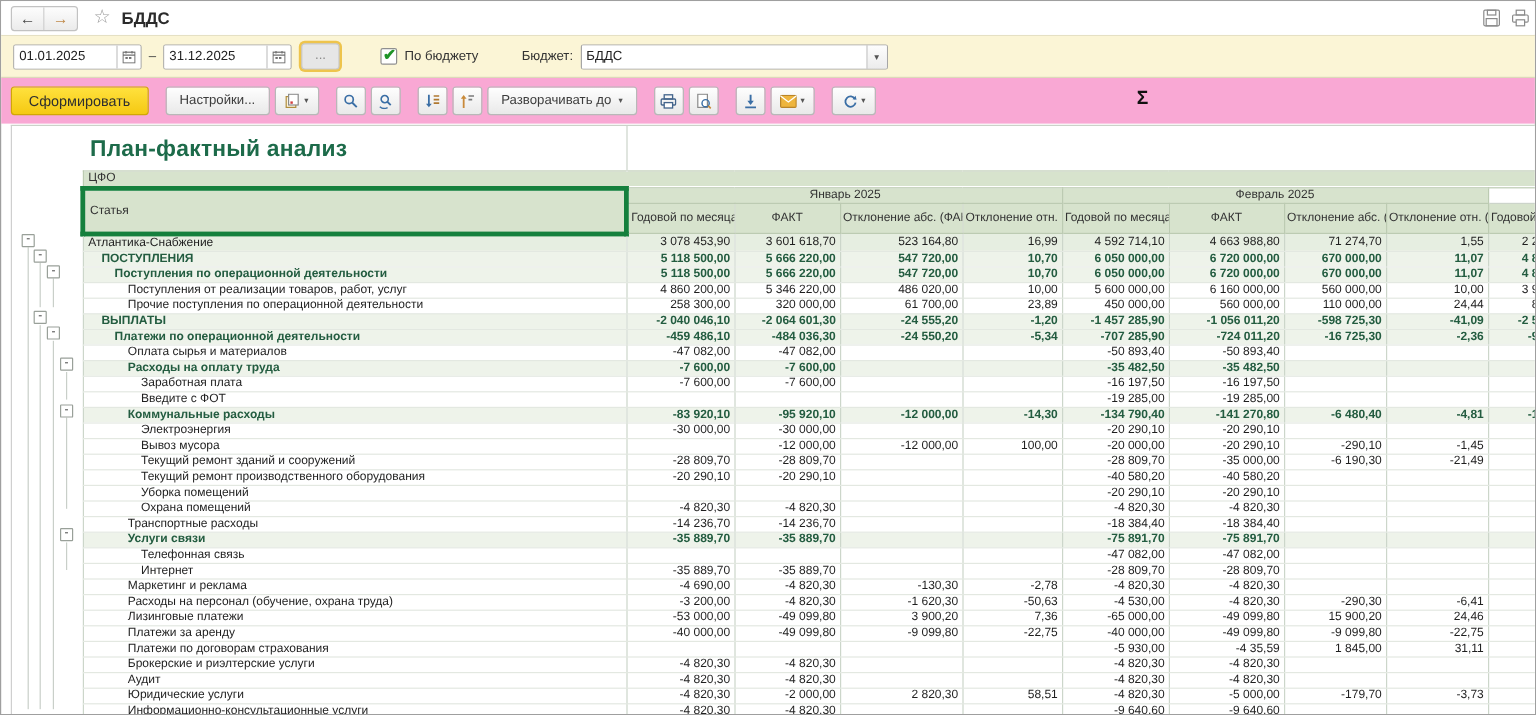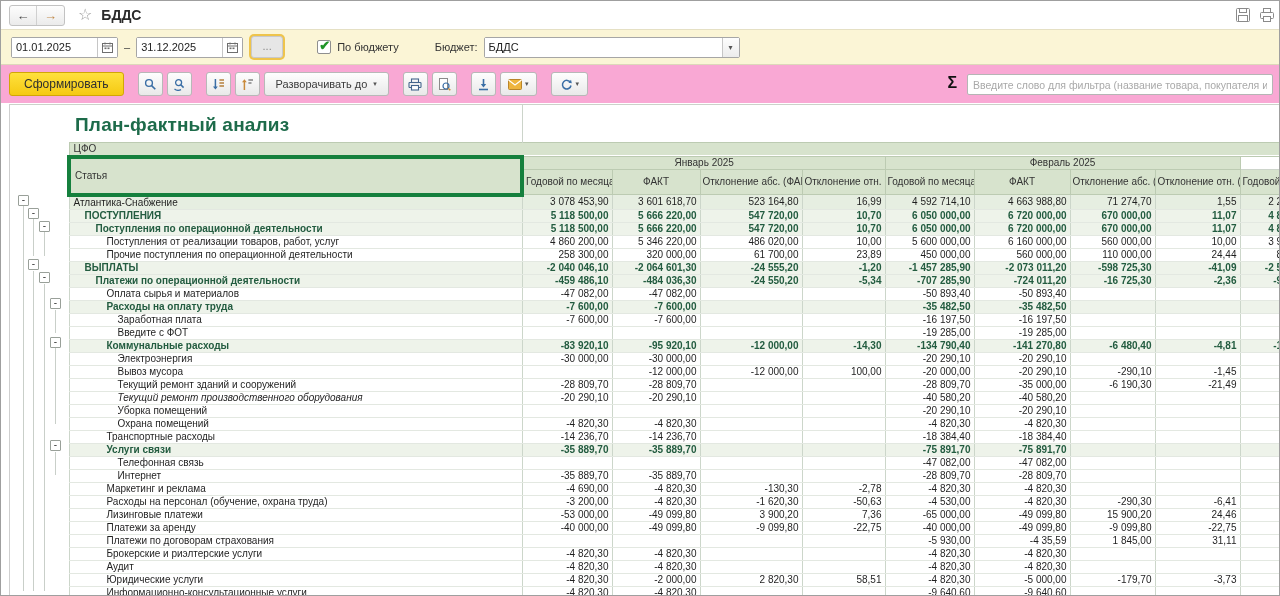--- a/index.html
+++ b/index.html
@@ -155,20 +155,33 @@
     <span class="budget-label">Бюджет:</span>
     <div class="combo">
       <input value="БДДС" style="">
       <div class="drop">▾</div>
     </div>
   </div>
 
   <div class="toolbar">
     <div class="btn-main">Сформировать</div>
 
+    <div class="grp">
+      <div class="btn">Настройки...</div>
+      <div class="ibtn caret">
+        <span>
+          <svg width="13" height="13" viewBox="0 0 13 13">
+              <rect x="1.5" y="2.5" width="8" height="9" fill="#fdf3dc" stroke="#b08d3c"></rect>
+              <rect x="3.5" y="0.5" width="8" height="9" fill="#fff" stroke="#8a8a8a"></rect>
+              <rect x="5" y="6.5" width="2" height="2" fill="#d23c3c"></rect>
+            </svg>
+        </span>
+        <span class="caret-glyph">▾</span>
+      </div>
+    </div>
 
     <div class="grp">
       <div class="ibtn">
         <span>
           <svg width="13" height="13" viewBox="0 0 13 13">
               <circle cx="5" cy="5" r="3.4" fill="none" stroke="#3a6ea5" stroke-width="1.4"></circle>
               <line x1="7.6" y1="7.6" x2="11.3" y2="11.3" stroke="#3a6ea5" stroke-width="1.6"></line>
             </svg>
         </span>
       </div>
@@ -259,21 +272,20 @@
           <svg width="13" height="13" viewBox="0 0 13 13">
               <path d="M10.5 4.5 A4.3 4.3 0 1 0 11 7.5" fill="none" stroke="#3a6ea5" stroke-width="1.5"></path>
               <path d="M8.4 4.8 L11.8 5.2 L11 1.8 Z" fill="#3a6ea5"></path>
             </svg>
         </span>
         <span class="caret-glyph">▾</span>
       </div>
     </div>
 
     <span class="sigma">Σ</span>
-    <input class="filter-input" placeholder="Введите слово для фильтра (название товара, покупателя и" style="">
   </div>
 
   <div class="report">
     <div class="gutter">
         <div class="tree-line" style="left: 13px; top: 101.45px; height: 385px;"></div>
         <div class="expander" style="left: 8px; top: 89.95px;">-</div>
         <div class="tree-line" style="left: 23px; top: 114.35px; height: 36.7px;"></div>
         <div class="expander" style="left: 18px; top: 102.85px;">-</div>
         <div class="tree-line" style="left: 34px; top: 127.25px; height: 23.8px;"></div>
         <div class="expander" style="left: 29px; top: 115.75px;">-</div>
@@ -390,21 +402,21 @@
             <td class="num">24,44</td>
             <td class="num">850 000,00</td>
           </tr>
           <tr class="group">
             <td class="article" style="padding-left: 15px;">ВЫПЛАТЫ</td>
             <td class="num">-2 040 046,10</td>
             <td class="num">-2 064 601,30</td>
             <td class="num">-24 555,20</td>
             <td class="num">-1,20</td>
             <td class="num">-1 457 285,90</td>
-            <td class="num">-2 073 011,20</td>
+            <td class="num">-1 056 011,20</td>
             <td class="num">-598 725,30</td>
             <td class="num">-41,09</td>
             <td class="num">-2 583 598,30</td>
           </tr>
           <tr class="group">
             <td class="article" style="padding-left: 26px;">Платежи по операционной деятельности</td>
             <td class="num">-459 486,10</td>
             <td class="num">-484 036,30</td>
             <td class="num">-24 550,20</td>
             <td class="num">-5,34</td>
@@ -504,21 +516,21 @@
             <td class="num">-28 809,70</td>
             <td class="num"></td>
             <td class="num"></td>
             <td class="num">-28 809,70</td>
             <td class="num">-35 000,00</td>
             <td class="num">-6 190,30</td>
             <td class="num">-21,49</td>
             <td class="num">-28 809,70</td>
           </tr>
           <tr class="leaf">
-            <td class="article" style="padding-left: 48px; font-style: italic;">Текущий ремонт производственного оборудования</td>
+            <td class="article" style="padding-left: 48px;">Текущий ремонт производственного оборудования</td>
             <td class="num">-20 290,10</td>
             <td class="num">-20 290,10</td>
             <td class="num"></td>
             <td class="num"></td>
             <td class="num">-40 580,20</td>
             <td class="num">-40 580,20</td>
             <td class="num"></td>
             <td class="num"></td>
             <td class="num">-40 580,20</td>
           </tr>

